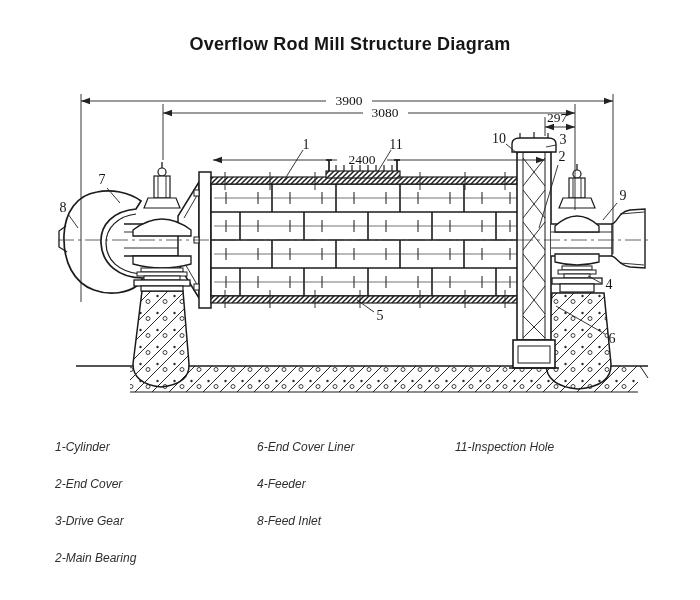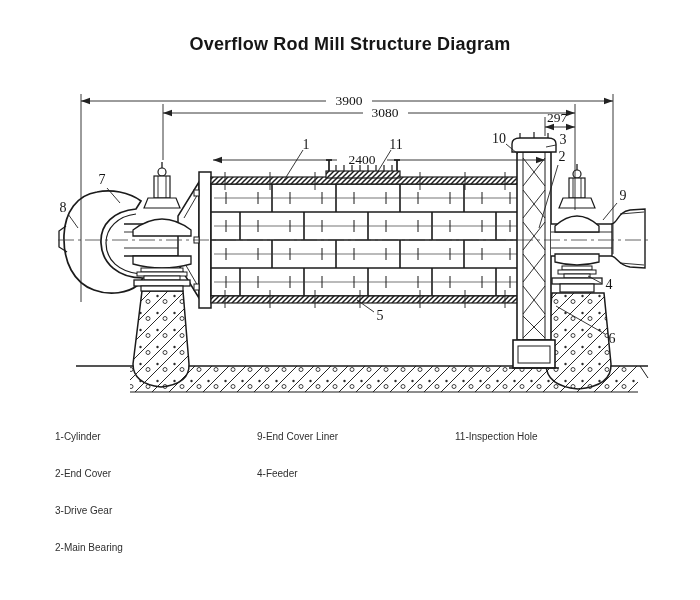--- a/index.html
+++ b/index.html
@@ -7,21 +7,21 @@
     width:700px;height:600px;position:relative;overflow:hidden;
     background:#ffffff;
     font-family:"Liberation Sans", sans-serif;
   }
   .title{
     position:absolute;left:0;top:34px;width:700px;
     text-align:center;font-size:18px;font-weight:bold;color:#161616;
     letter-spacing:.2px;
   }
   svg.drawing{position:absolute;left:0;top:0;}
-  .legend-col{position:absolute;top:429px;color:#2f2f2f;font-size:10px;}
+  .legend-col{position:absolute;top:440px;color:#2f2f2f;font-size:12px;font-style:italic;}
   .legend-col p{margin:0 0 22px 0;height:15px;line-height:15px;white-space:nowrap;}
   .lc1{left:55px;}
   .lc2{left:257px;}
   .lc3{left:455px;}
 </style>
 </head>
 <body>
 
 <div class="title">Overflow Rod Mill Structure Diagram</div>
 
@@ -327,18 +327,19 @@
   </g>
 </svg>
 
 <div class="legend-col lc1">
   <p>1-Cylinder</p>
   <p>2-End Cover</p>
   <p>3-Drive Gear</p>
   <p>2-Main Bearing</p>
 </div>
 <div class="legend-col lc2">
-  <p>9-End Cover Liner</p>
+  <p>6-End Cover Liner</p>
   <p>4-Feeder</p>
+  <p>8-Feed Inlet</p>
 </div>
 <div class="legend-col lc3">
   <p>11-Inspection Hole</p>
 </div>
 
 </body></html>

